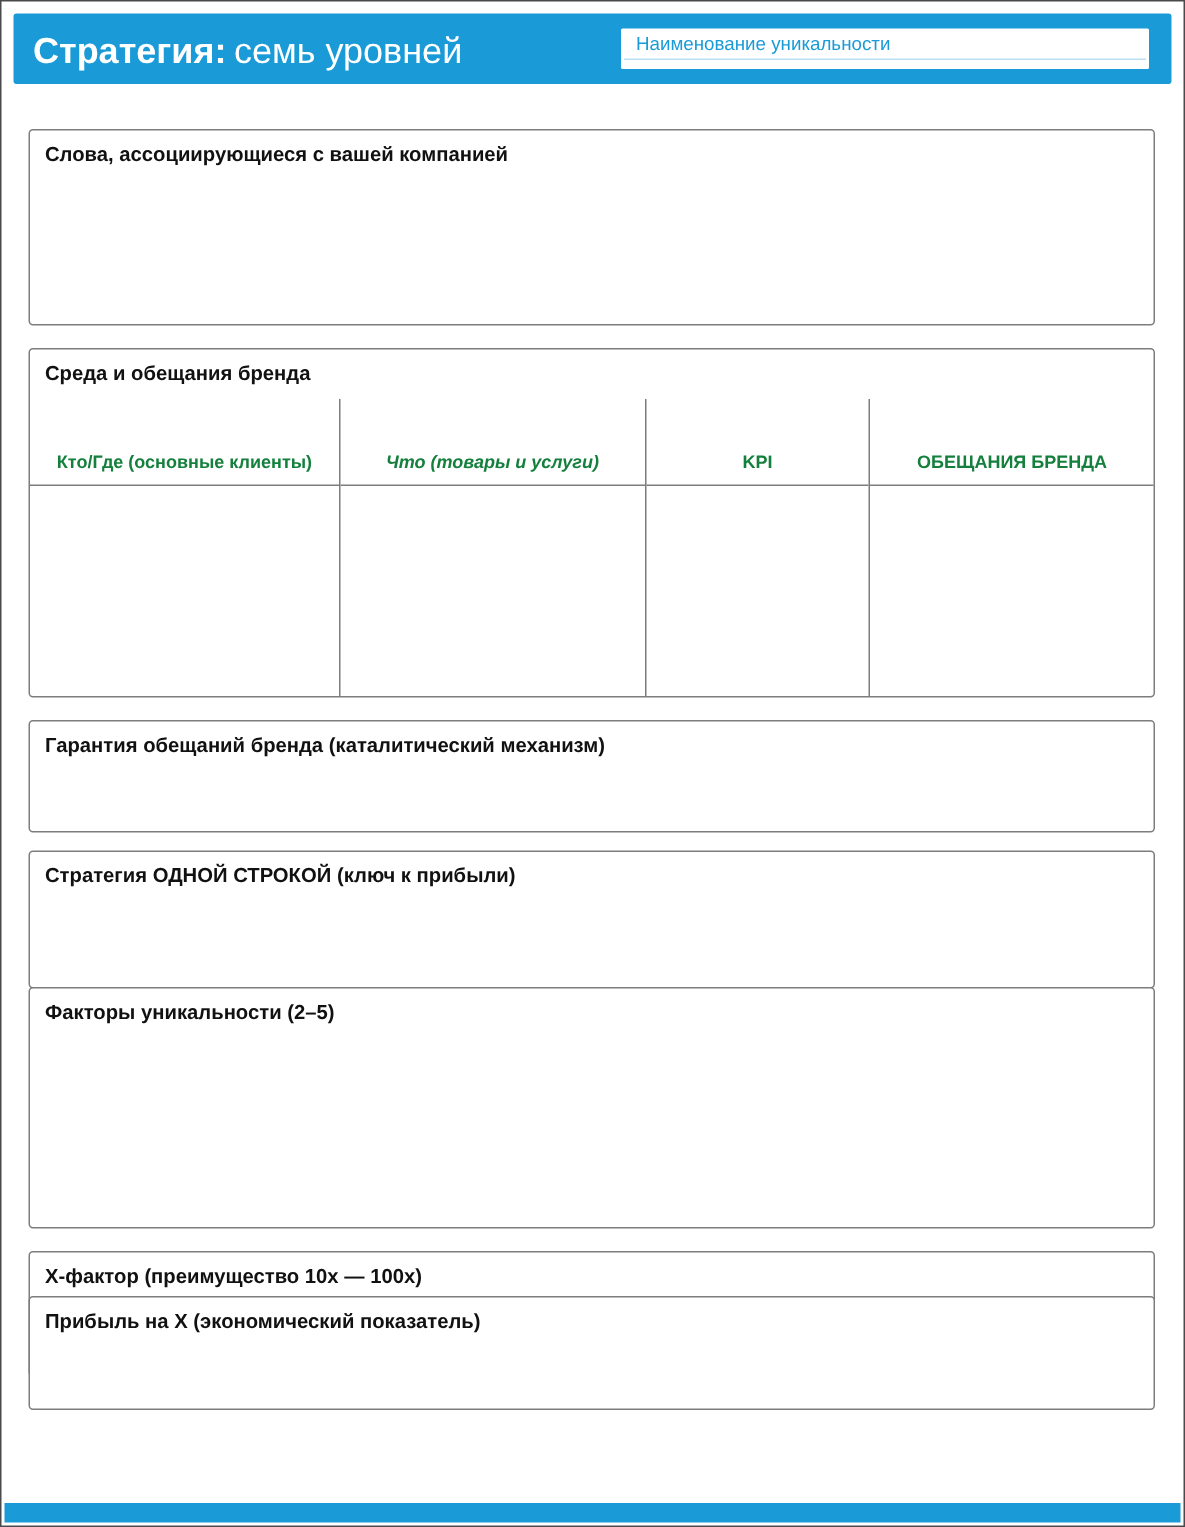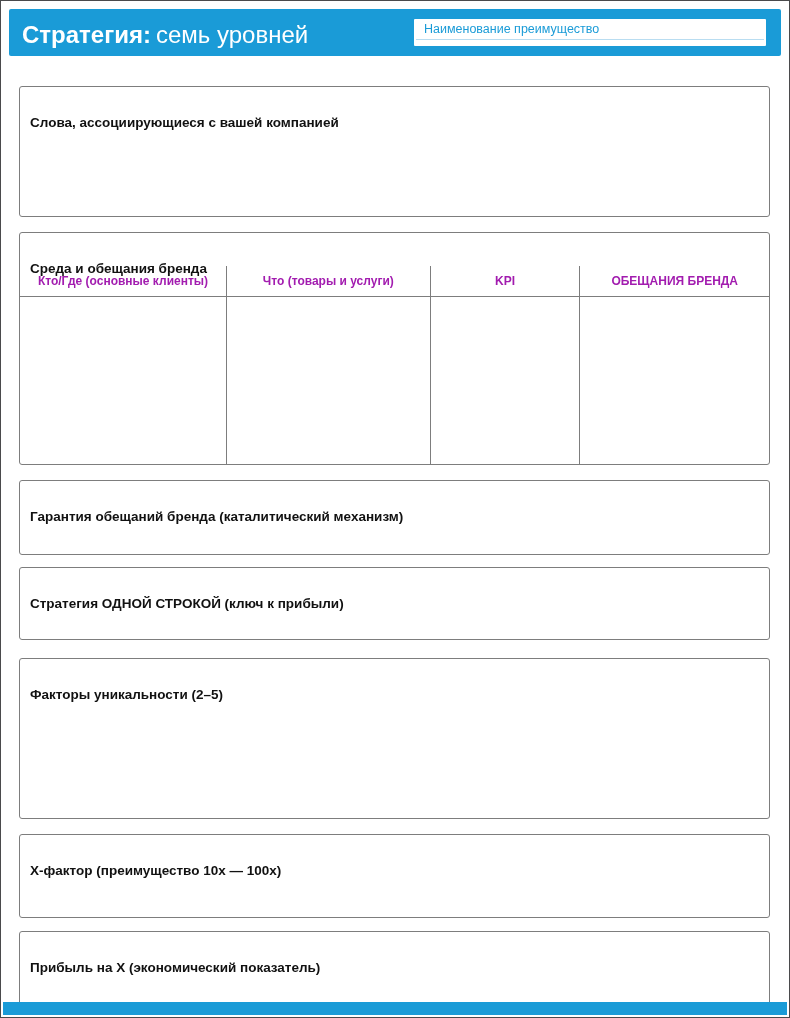--- a/index.html
+++ b/index.html
@@ -70,64 +70,64 @@
     background: #ffffff;
   }
   .section-label {
     position: absolute;
     left: 10px;
     top: 8px;
     font-size: 13.5px;
     font-weight: bold;
     color: #111111;
     white-space: nowrap;
-    margin-top: 20px;
   }
 
   .sec-words           { top: 85px;  height: 131px; }
   .sec-brand           { top: 231px; height: 233px; }
   .sec-guarantee       { top: 479px; height: 75px; text-align: center;  }
-  .sec-one-phrase      { top: 566px; height: 73px;  }
+  .sec-one-phrase      { top: 566px; height: 92px;  }
   .sec-differentiators { top: 657px; height: 161px; }
   .sec-x-factor        { top: 833px; height: 84px;  }
-  .sec-profit-bhag     { top: 930px; height: 76px;  }
+  .sec-profit-bhag     { top: 863px; height: 76px;  }
 
   
   .brand-table {
     position: absolute;
     left: 0;
     right: 0;
     top: 33px;
     bottom: 0;
     display: flex;
   }
   .brand-col {
     box-sizing: border-box;
     display: flex;
     flex-direction: column;
   }
   .brand-col + .brand-col {
     border-left: 1px solid #7d7d7d;
   }
   .bcol-1 { width: 27.5%; }
-  .bcol-2 { width: 27.2%; }
+  .bcol-2 { width: 27.2%; font-style: italic; }
   .bcol-3 { width: 25.3%; }
   .bcol-4 { width: 20.0%; }
   .brand-col-header {
     height: 31px;
     box-sizing: border-box;
     display: flex;
     align-items: center;
     justify-content: center;
     border-bottom: 1px solid #7d7d7d;
     font-size: 12px;
     font-weight: bold;
-    color: #a21caf;
+    color: #15803d;
     text-align: center;
     padding: 0 4px;
+    margin-top: 27px;
   }
   .brand-col-body {
     flex: 1;
   }
 
   
   .split {
     display: flex;
     height: 100%;
   }
@@ -153,21 +153,21 @@
 </head>
 <body>
 
 <div class="page">
 
   <div class="header-bar">
     <div class="page-title">
       <span>Стратегия:</span><span class="regular">семь уровней</span>
     </div>
     <div class="org-field">
-      <span class="org-label">Наименование преимущество</span>
+      <span class="org-label">Наименование уникальности</span>
     </div>
   </div>
 
   <div class="section sec-words">
     <div class="section-label">Слова, ассоциирующиеся с вашей компанией</div>
   </div>
 
   <div class="section sec-brand">
     <div class="section-label">Среда и обещания бренда</div>
     <div class="brand-table">

